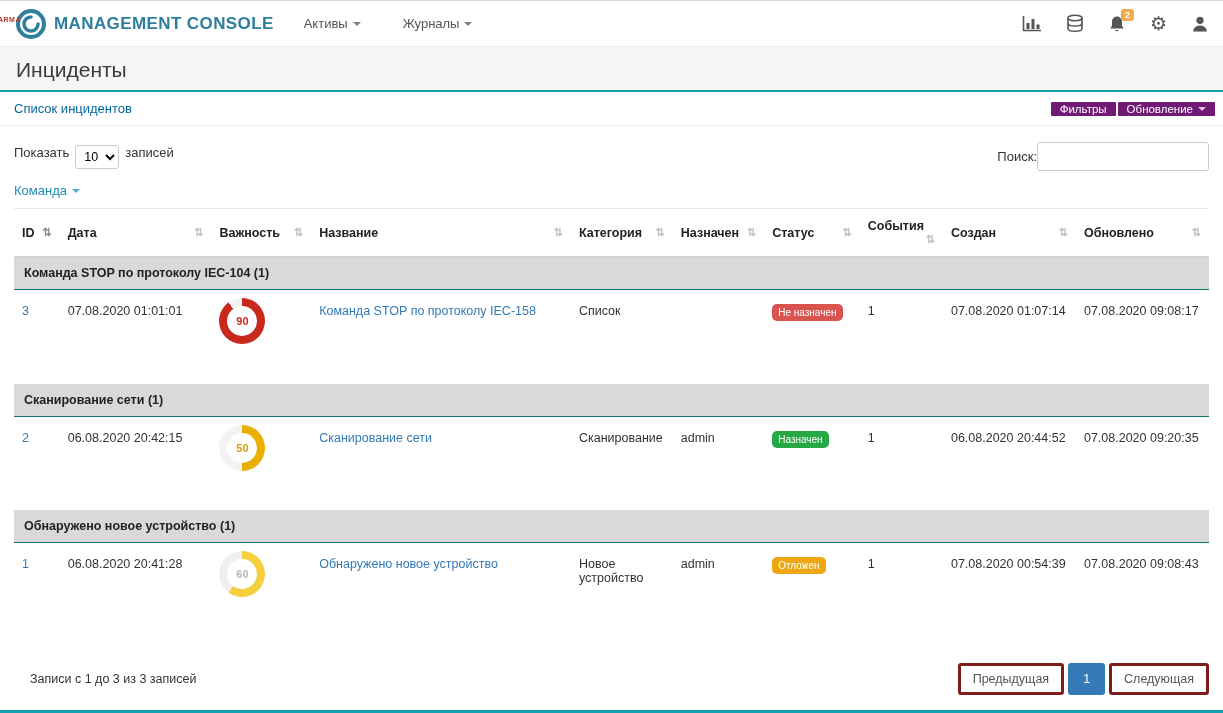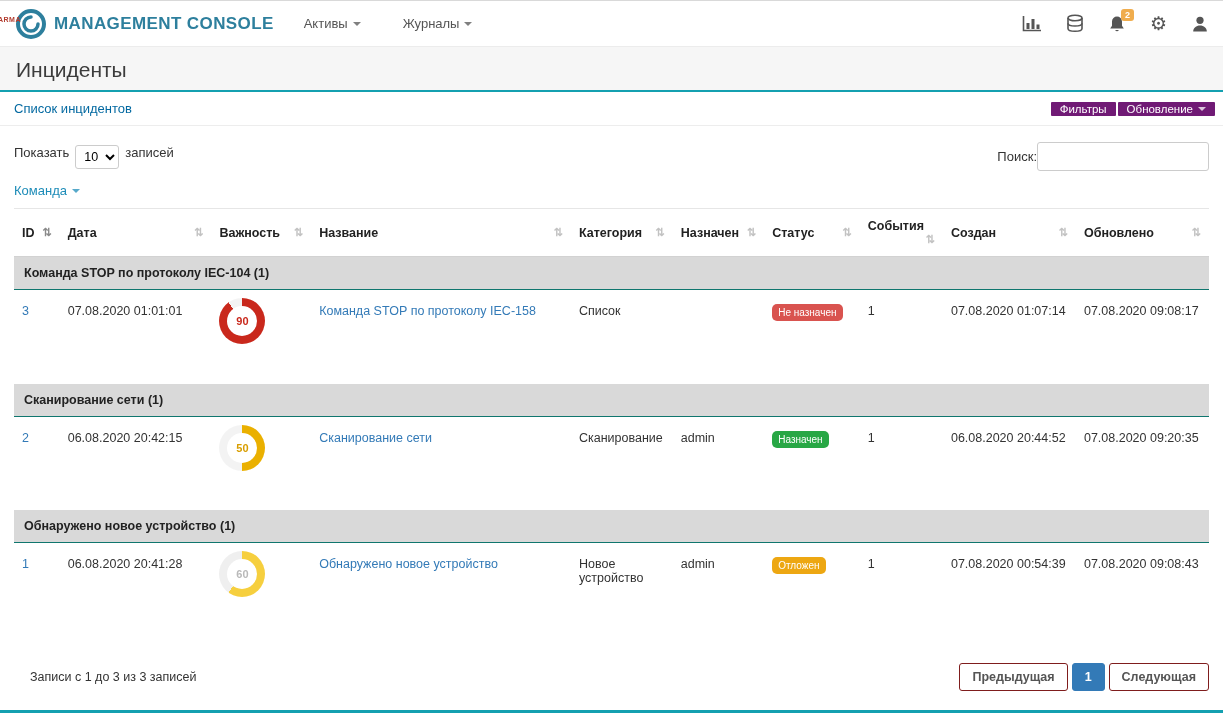--- a/index.html
+++ b/index.html
@@ -46,21 +46,21 @@
   a.cell-link { color:#337ab7; text-decoration:none; }
   .badge { display:inline-block; color:#fff; font-size:10px; font-weight:normal; padding:3px 6px; border-radius:5px; white-space:nowrap; }
   
   .donut { position:relative; width:46px; height:46px; border-radius:50%; margin-top:-6px; }
   .donut::after { content:""; position:absolute; inset:8px; background:#fff; border-radius:50%; }
   .donut-num { position:absolute; inset:0; display:flex; align-items:center; justify-content:center; font-size:11px; font-weight:bold; z-index:1; }
   
   .table-footer { display:flex; align-items:center; padding:26px 14px 14px; }
   .info-text { font-size:12.5px; color:#333;margin-left:16px; }
   .pagination { margin-left:auto; display:flex; gap:4px; }
-  .page-btn { border:1px solid #7f1d1d; background:#fff; color:#555; font-size:12.5px; padding:6px 12px; border-radius:3px; cursor:pointer; font-family:inherit;font-weight:bold; }
+  .page-btn { border:3px solid #7f1d1d; background:#fff; color:#555; font-size:12.5px; padding:6px 12px; border-radius:3px; cursor:pointer; font-family:inherit; }
   .page-btn.active { background:#337ab7; border-color:#337ab7; color:#fff; }
   .bottom-line { position:absolute; left:0; right:0; bottom:0; height:3px; background:#14a0b0; }
   svg { display:block; }
 </style>
 </head>
 <body>
 
 
 
 

